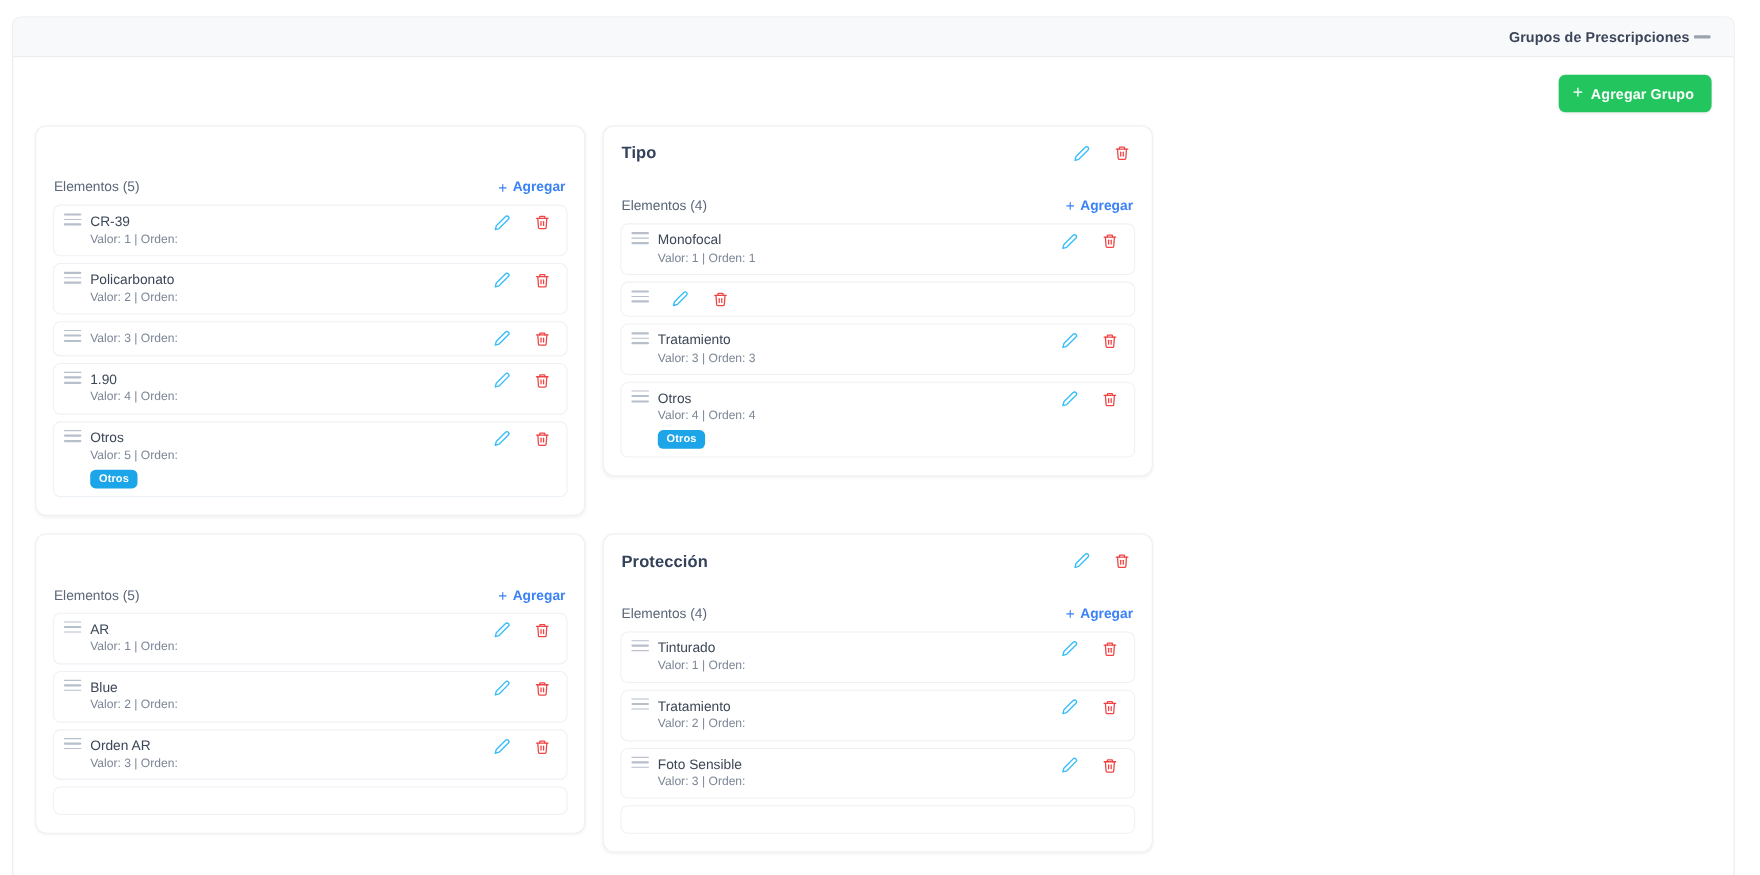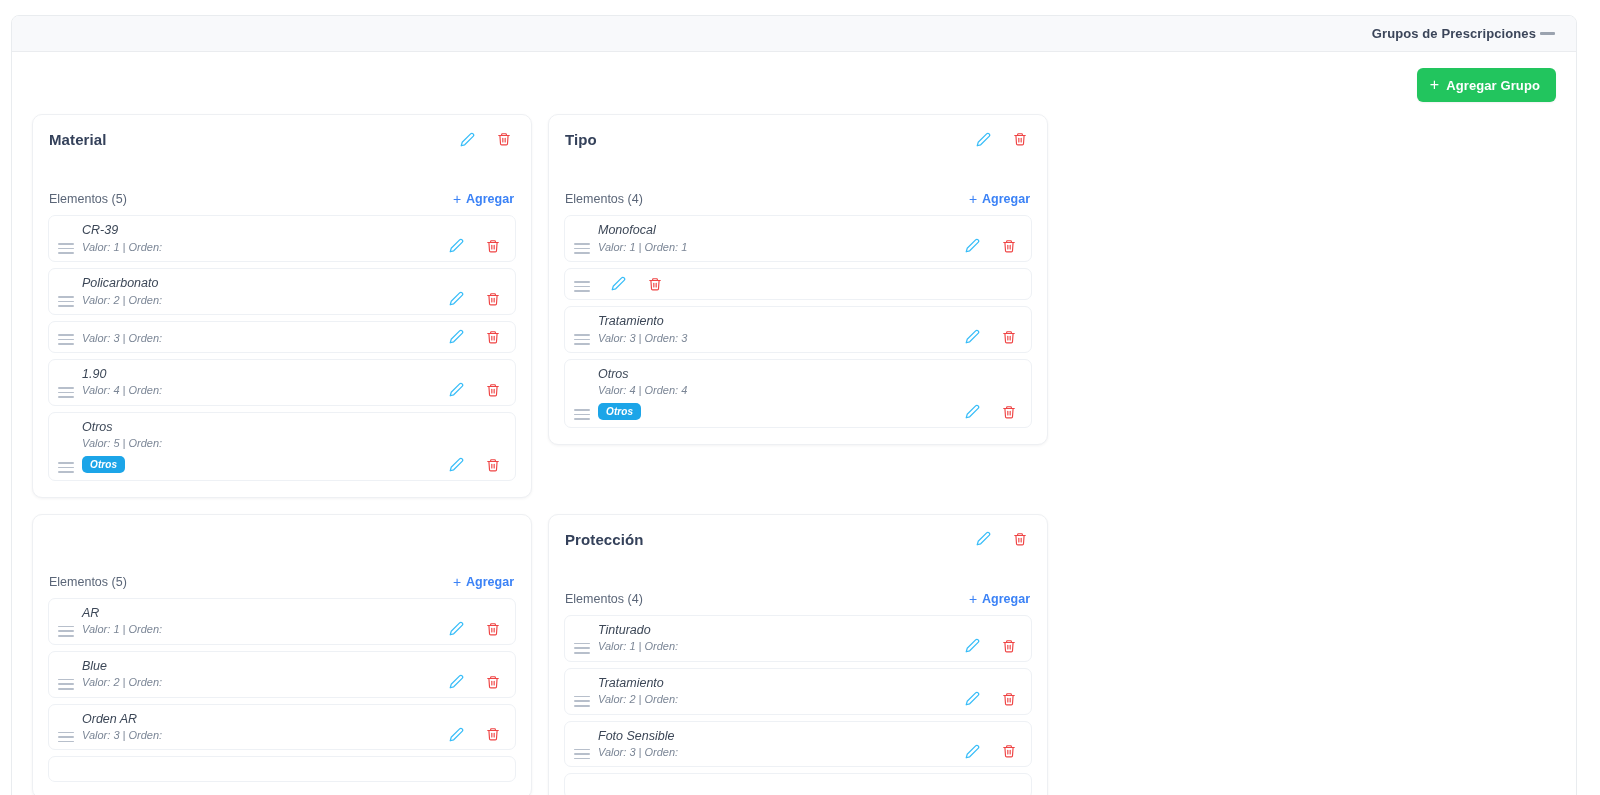--- a/index.html
+++ b/index.html
@@ -146,21 +146,21 @@
     justify-content: center;
     width: 16px;
     height: 16px;
   }
   .icon-btn svg { display: block; }
 
   .elements-bar {
     display: flex;
     align-items: center;
     justify-content: space-between;
-    margin-top: 44px;
+    margin-top: 32px;
     margin-bottom: 9px;
     padding: 0 2px 0 1px;
   }
   .elements-label {
     font-size: 12.5px;
     color: #5b6678;
   }
   .btn-agregar {
     display: inline-flex;
     align-items: center;
@@ -176,28 +176,27 @@
   .btn-agregar .plus {
     font-size: 14px;
     font-weight: normal;
     line-height: 1;
   }
 
   
   .item-list { display: flex; flex-direction: column; gap: 6px; }
   .item-row {
     display: flex;
-    align-items: flex-end;
+    align-items: flex-start;
     border: 1px solid #eef1f5;
     border-radius: 7px;
     background: #ffffff;
     padding: 7px 10px 7px 9px;
     min-height: 26px;
     box-sizing: border-box;
-    font-style: italic;
   }
   .drag-handle {
     width: 16px;
     flex: 0 0 16px;
     display: flex;
     flex-direction: column;
     gap: 3px;
     cursor: grab;
     margin-right: 8px;
   }
@@ -256,39 +255,20 @@
 
     <div class="action-bar">
       <button class="btn-add-group">
         <span class="plus">+</span>
         <span>Agregar Grupo</span>
       </button>
     </div>
 
     <div class="cards" id="cards-container">
         <div class="group-card">
-          <div class="card-head">
-            <div class="card-title">Material</div>
-            <div class="icon-group">
-              <button class="icon-btn">
-                <svg width="15" height="15" viewBox="0 0 24 24" fill="none" stroke="#38bdf8" stroke-width="2" stroke-linecap="round" stroke-linejoin="round">
-                  <path d="M17 3a2.8 2.8 0 0 1 4 4L7.5 20.5 2 22l1.5-5.5L17 3z"></path>
-                </svg>
-              </button>
-              <button class="icon-btn">
-                <svg width="14" height="14" viewBox="0 0 24 24" fill="none" stroke="#ef4444" stroke-width="2" stroke-linecap="round" stroke-linejoin="round">
-                  <path d="M3 6h18"></path>
-                  <path d="M8 6V4a1 1 0 0 1 1-1h6a1 1 0 0 1 1 1v2"></path>
-                  <path d="M19 6l-1 14a2 2 0 0 1-2 2H8a2 2 0 0 1-2-2L5 6"></path>
-                  <path d="M10 11v6"></path>
-                  <path d="M14 11v6"></path>
-                </svg>
-              </button>
-            </div>
-          </div>
           <div class="elements-bar">
             <span class="elements-label">Elementos (5)</span>
             <button class="btn-agregar">
               <span class="plus">+</span>
               <span>Agregar</span>
             </button>
           </div>
           <div class="item-list">
             <div class="item-row">
               <div class="drag-handle">

